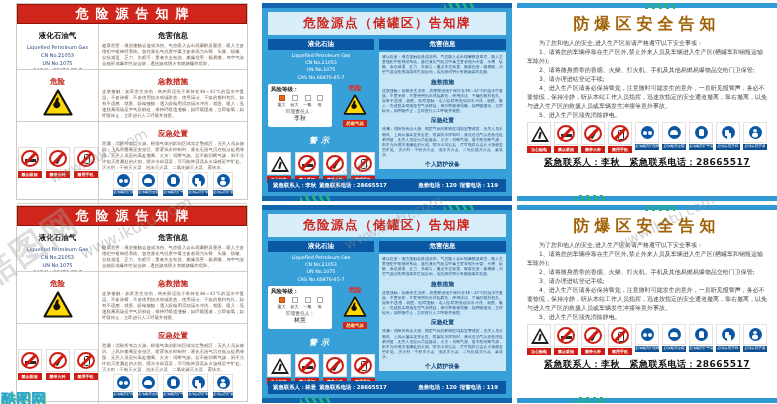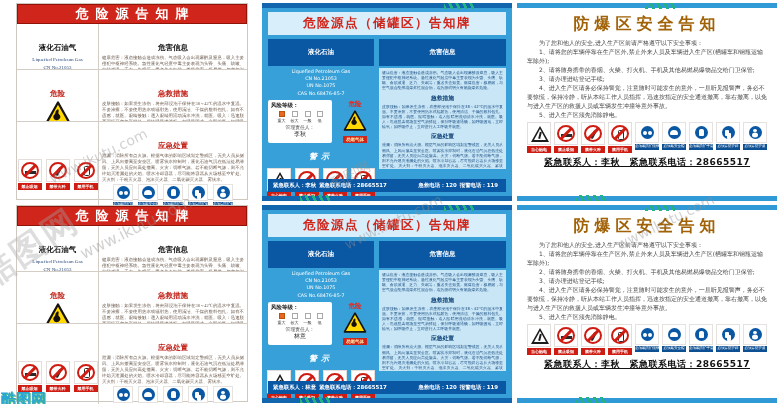--- a/index.html
+++ b/index.html
@@ -34,21 +34,21 @@
   .g-glove b{left:4px;top:3px;width:5px;height:7px;border-radius:2px 2px 1px 1px;}
   .g-boot b{left:3px;top:4px;width:4px;height:6px;border-radius:1px;box-shadow:2px 3px 0 #fff;}
   .g-suit b{left:4.5px;top:2.5px;width:4px;height:3px;border-radius:50%;box-shadow:0 4.5px 0 1px #fff;}
   .mlabel{margin-top:1px;background:#0c4f93;color:#fff;font-size:3.5px;line-height:5.5px;height:5.5px;text-align:center;white-space:nowrap;overflow:hidden;}
   .stripes{position:absolute;height:6px;width:30px;background:repeating-linear-gradient(62deg,#23b382 0 2.6px,transparent 2.6px 6.2px);z-index:3;}
 
   
   .hz{position:absolute;left:16px;top:0;width:232px;height:197px;background:#fff;border:1px solid #cfc8c1;display:flex;flex-direction:column;}
   .hz-banner{height:22px;background:#d0251a;border:1px solid #921408;color:#fff;font-weight:bold;font-size:13px;letter-spacing:7px;padding-left:7px;display:flex;align-items:center;justify-content:center;}
   .hz-grid{flex:1;display:grid;grid-template-columns:82px 1fr;grid-template-rows:45px 52px 1fr 15px;}
-  .cell{border-top:1px solid #d4cdc6;overflow:hidden;padding:18px 3px;font-family:Liberation Serif, serif;}
+  .cell{border-top:1px solid #d4cdc6;overflow:hidden;padding:6px 3px;}
   .cl{border-right:1px solid #d4cdc6;text-align:center;}
   .hz-h{font-size:7.5px;font-weight:bold;color:#111;text-align:center;margin:1px 0 2px;}
   .hz-h.red, .redtxt{color:#c2251c;}
   .en{font-size:5px;color:#27477c;line-height:1.55;}
   .hz-name{font-size:7.5px;font-weight:bold;color:#111;margin:1px 0 3px;}
   .body{font-size:4.4px;color:#6b5a4d;line-height:1.34;text-align:justify;}
   .tri-lbl{font-size:6px;font-weight:bold;color:#c2251c;margin-top:1px;}
   .ccol{display:flex;flex-direction:column;align-items:center;}
   .pics-row{display:flex;justify-content:center;gap:4px;align-items:center;height:100%;}
   .cf{display:flex;flex-direction:column;}
@@ -58,21 +58,21 @@
   .hz-foot span{margin-right:4px;}
 
   
   .tk{position:absolute;left:262px;top:0;width:250px;height:198px;background:#38a0d8;overflow:hidden;}
   .tk-top{position:absolute;left:0;right:0;top:0;height:5px;background:#1166ad;}
   .tk-bot{position:absolute;left:0;right:0;bottom:0;height:5px;background:#1166ad;}
   .tk-title{margin:9px 6px 4px;background:#d9eefb;color:#d0251a;font-size:12.5px;font-weight:bold;text-align:center;letter-spacing:1.5px;padding:3px 4px;}
   .tk-body{display:flex;gap:5px;margin:0 6px;height:130px;}
   .tk-left{width:106px;display:flex;flex-direction:column;}
   .tk-right{flex:1;display:flex;flex-direction:column;}
-  .nbar{background:#0a57a4;color:#fff;font-size:6.5px;font-weight:bold;text-align:center;padding:9px 0;flex:none;}
+  .nbar{background:#0a57a4;color:#fff;font-size:6.5px;font-weight:bold;text-align:center;padding:1px 0;flex:none;}
   .tk-info{color:#fff;font-size:4.8px;text-align:center;line-height:1.5;padding:2px 0 3px;}
   .tk-riskrow{display:flex;gap:4px;}
   .riskbox{background:#fff;border-radius:2px;flex:1;padding:2px 3px;color:#222;}
   .risk-title{font-size:5.5px;font-weight:bold;}
   .cbrow{display:flex;gap:5px;margin:2px 0 1px;justify-content:center;}
   .cbitem{display:flex;flex-direction:column;align-items:center;font-size:4px;color:#333;gap:1px;}
   .cb{width:6px;height:6px;border:1px solid #a9a9a9;background:#fff;}
   .cb.sel{background:#e8691d;border-color:#b9540f;}
   .mgr{font-size:4.8px;text-align:center;color:#333;}
   .mgr-name{font-size:6px;text-align:center;color:#222;}

